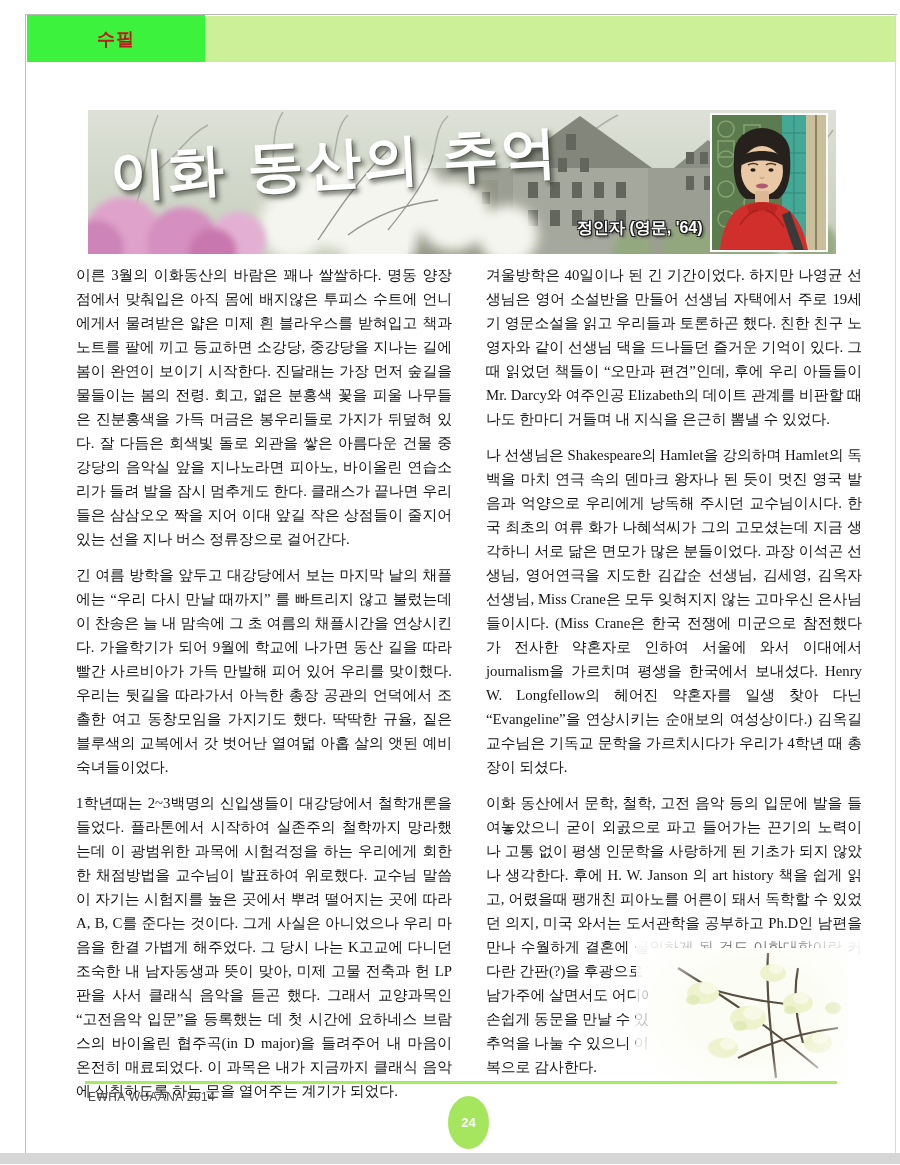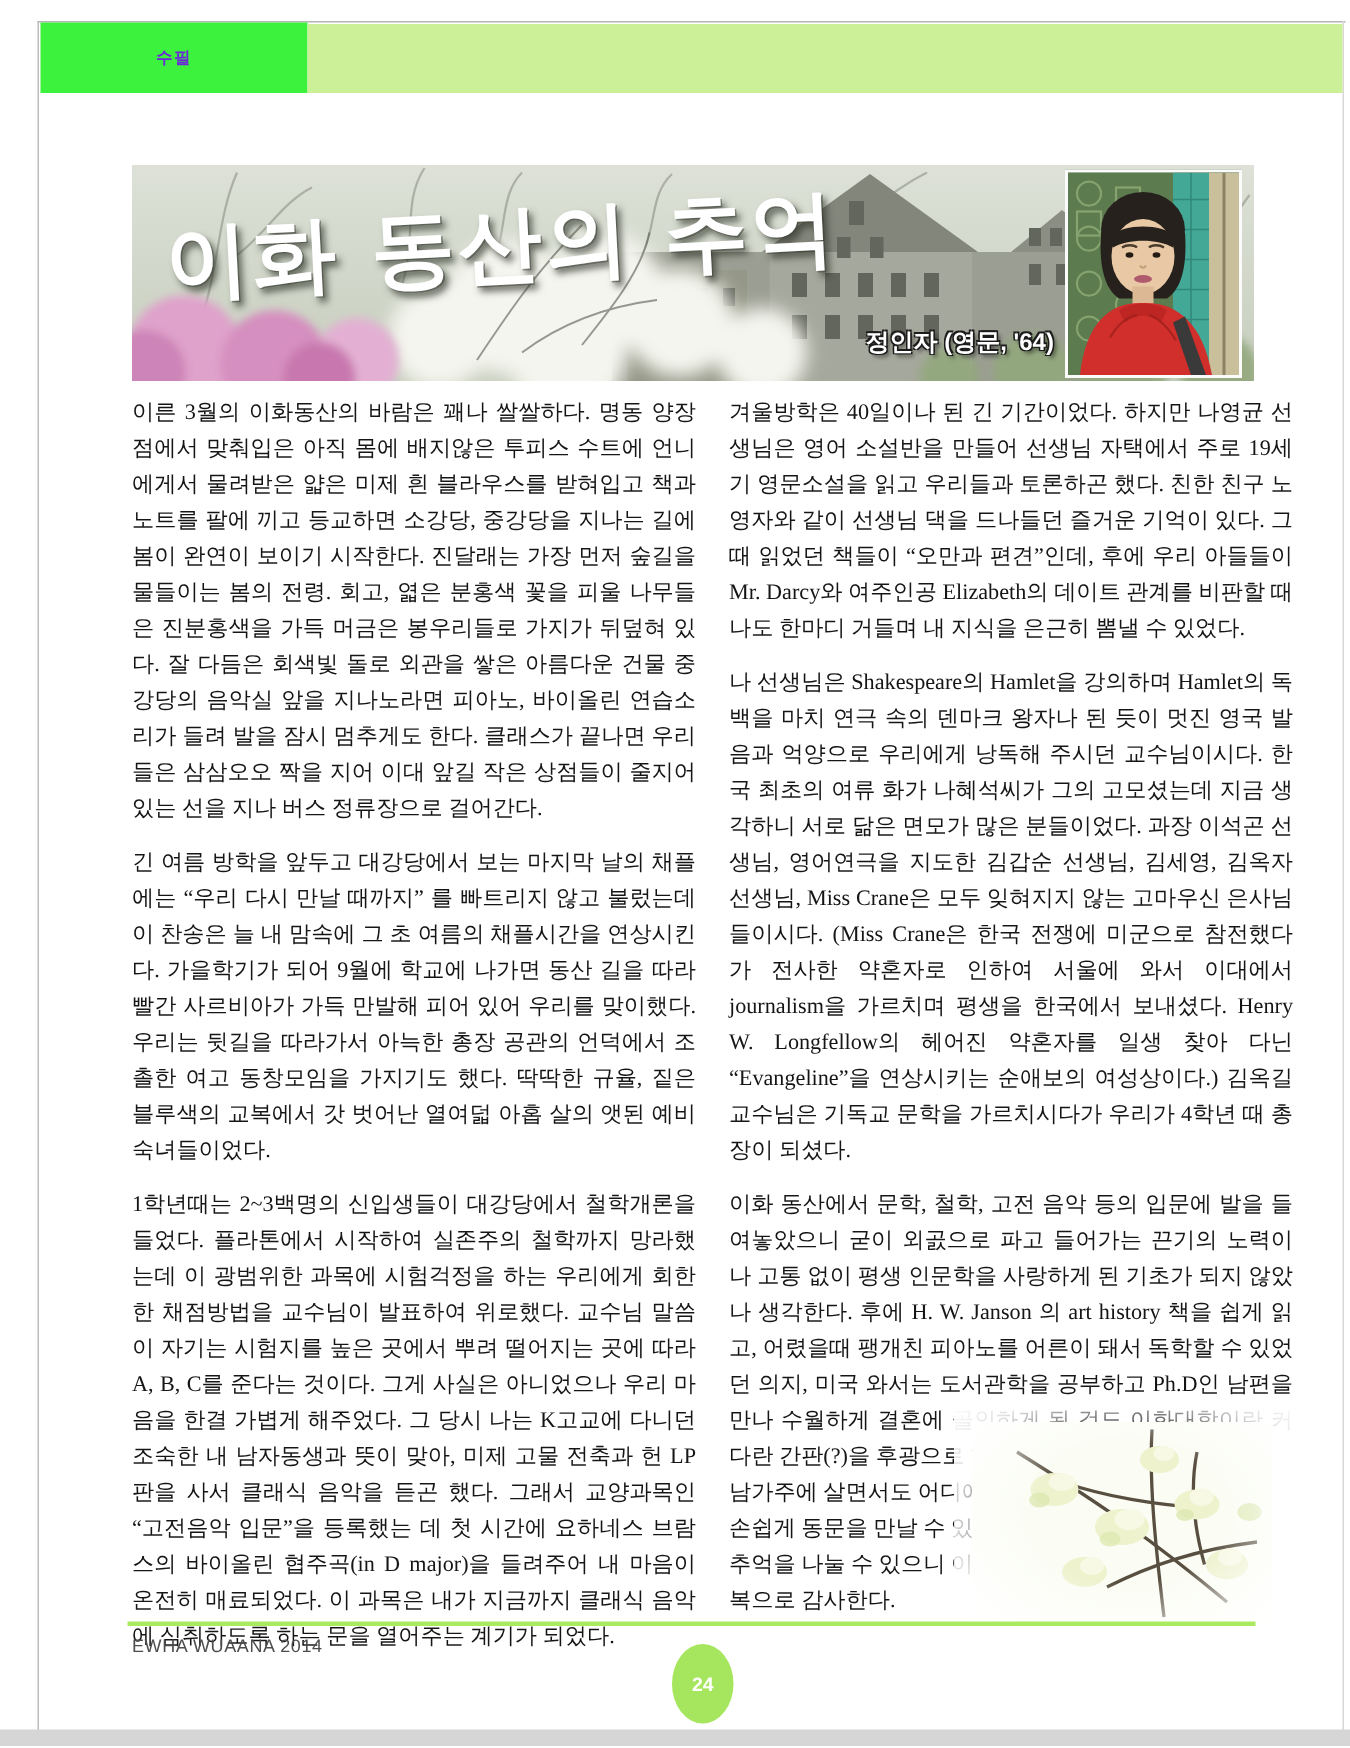--- a/index.html
+++ b/index.html
@@ -6,38 +6,38 @@
   .page{position:relative;width:900px;height:1165px;background:#ffffff;overflow:hidden;
         font-family:"Liberation Sans","DejaVu Sans",sans-serif;}
   
   .line-top{position:absolute;left:25px;top:14px;width:872px;height:1px;background:#b6b6b6;}
   .line-left{position:absolute;left:25px;top:14px;width:1px;height:1140px;background:#bcbcbc;}
   .line-right{position:absolute;left:895px;top:14px;width:1px;height:1140px;background:#d8d8d8;}
   .bottom-bar{position:absolute;left:0;top:1153px;width:900px;height:11px;background:#d6d6d6;}
   
   .cat-tab{position:absolute;left:27px;top:15px;width:178px;height:47px;background:#3df23d;
            display:flex;align-items:center;justify-content:center;}
-  .cat-tab span{color:#6d28d9;font-size:11px;font-weight:bold;letter-spacing:1px;}
+  .cat-tab span{color:#b91c1c;font-size:18px;font-weight:bold;letter-spacing:1px;}
   .cat-bar{position:absolute;left:205px;top:16px;width:690px;height:46px;background:#ccf098;}
   
   .banner{position:absolute;left:88px;top:110px;width:748px;height:144px;overflow:hidden;}
   .banner svg{position:absolute;left:0;top:0;}
   .banner-title{position:absolute;left:22px;top:28px;font-family:"DejaVu Sans","Liberation Sans",sans-serif;
     font-size:56px;font-weight:bold;color:#ffffff;letter-spacing:2px;white-space:nowrap;
     transform:rotate(-3deg);transform-origin:left center;
     text-shadow:3px 4px 5px rgba(45,50,40,.7), 1px 1px 0 rgba(70,75,65,.5);}
   .banner-byline{position:absolute;left:489px;top:108px;font-size:16px;font-weight:bold;color:#fff;
     white-space:nowrap;
     text-shadow:-1px -1px 0 #1c1c1c,1px -1px 0 #1c1c1c,-1px 1px 0 #1c1c1c,1px 1px 0 #1c1c1c,2px 2px 3px rgba(0,0,0,.6);}
   .portrait{position:absolute;left:622px;top:3px;width:118px;height:139px;border:2px solid #fbfbfb;
     box-sizing:border-box;background:#5c7b4f;overflow:hidden;}
   
   .col{position:absolute;top:263px;width:376px;color:#151515;text-align:justify;
        font-family:"Liberation Serif","DejaVu Serif",serif;font-size:14.8px;line-height:24px;}
-  .col-left{left:88px;}
+  .col-left{left:76px;}
   .col-right{left:486px;}
   .col p{margin:0 0 12px 0;}
   .col p.closing{width:234px;text-align:left;margin:0;}
   
   .magnolia{position:absolute;left:648px;top:948px;width:200px;height:135px;}
   .magnolia .fade{position:absolute;left:-12px;top:-12px;right:-12px;bottom:-12px;
     background:radial-gradient(ellipse at 52% 46%, rgba(255,255,255,0) 38%, rgba(255,255,255,.85) 72%, #ffffff 92%);}
   
   .footer-line{position:absolute;left:85px;top:1081px;width:752px;height:3px;background:#a9ea61;}
   .footer-brand{position:absolute;left:88px;top:1090px;font-size:12px;color:#4d4d4d;letter-spacing:.4px;}

